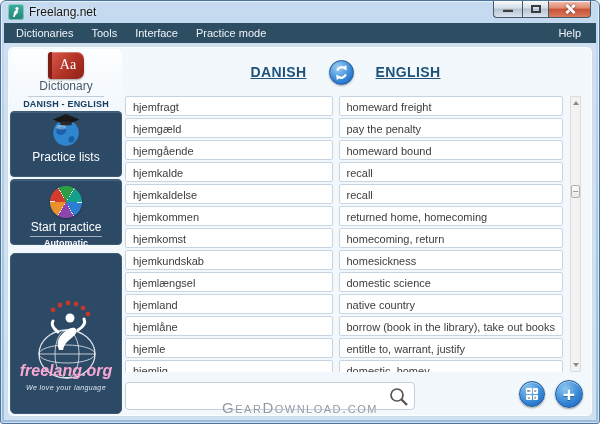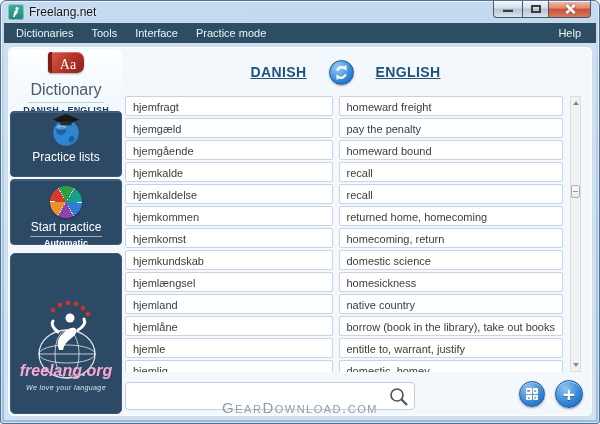--- a/index.html
+++ b/index.html
@@ -51,26 +51,26 @@
   .body{ position:absolute; top:42px; left:3px; right:3px; bottom:3px; background:#cfe0f1; }
   .panel{ position:absolute; inset:3px; background:var(--panel_bg);
     border:1px solid #cfdcec; border-radius:6px;
     box-shadow:inset 0 0 0 1px rgba(255,255,255,.7); }
 
   
   .sidebar{ position:absolute; left:2px; top:2px; width:112px; bottom:2px; }
   .tab{ position:relative; text-align:center; cursor:pointer; }
   .tab-dictionary{ height:60px; padding-top:3px; border-radius:5px 5px 0 0;
     background:linear-gradient(#fdfeff,#f2f8fd); }
-  .book-icon{ width:36px; height:21px; margin:0 auto;
+  .book-icon{ width:36px; height:27px; margin:0 auto;
     background:linear-gradient(130deg,#d8574a,#b03225 55%,#8e2217);
     border-radius:3px 7px 7px 3px; border-left:4px solid #7d1d13;
     box-shadow:0 1px 2px rgba(0,0,0,.35), inset 0 1px 0 rgba(255,255,255,.3);
     color:#fff; font-family:"Liberation Serif",serif; font-size:14px; line-height:26px; }
-  .tab-dictionary .label{ font-size:16px; color:#4a5a6c; margin-top:8px; }
+  .tab-dictionary .label{ font-size:12px; color:#4a5a6c; margin-top:0; }
   .tab-sep{ width:76px; margin:3px auto 2px; border:none; border-top:1px solid #bfccda; }
   .tab-dictionary .sub{ font-size:9px; font-weight:bold; color:#173d60; letter-spacing:.2px; }
   .tab-dark{ background:var(--sidebar_bg); color:#fff; border-radius:4px; margin-top:2px;
     border:1px solid #3d5b77; box-shadow:inset 0 1px 0 rgba(255,255,255,.12); }
   .tab-practice{ height:66px; }
   .tab-start{ height:66px; padding-top:6px; }
   .tab-dark .label{ font-size:12px; color:#fff; margin-top:2px; }
   .sep-light{ width:72px; margin:2px auto 1px; border:none; border-top:1px solid rgba(255,255,255,.55); }
   .tab-start .sub{ font-size:9px; font-weight:bold; color:#fff; }
   .globe-icon{ display:block; margin:0 auto; }
@@ -260,22 +260,22 @@
               <div class="cell">hjemlig</div>
             </div>
           <div class="col">
               <div class="cell">homeward freight</div>
               <div class="cell">pay the penalty</div>
               <div class="cell">homeward bound</div>
               <div class="cell">recall</div>
               <div class="cell">recall</div>
               <div class="cell">returned home, homecoming</div>
               <div class="cell">homecoming, return</div>
+              <div class="cell">homesickness</div>
               <div class="cell">domestic science</div>
-              <div class="cell">homesickness</div>
               <div class="cell">native country</div>
               <div class="cell">borrow (book in the library), take out books</div>
               <div class="cell">entitle to, warrant, justify</div>
               <div class="cell">domestic, homey</div>
             </div>
         </div>
 
         <div class="scrollbar">
           <div class="sb-arrow up"></div>
           <div class="sb-thumb"></div>

